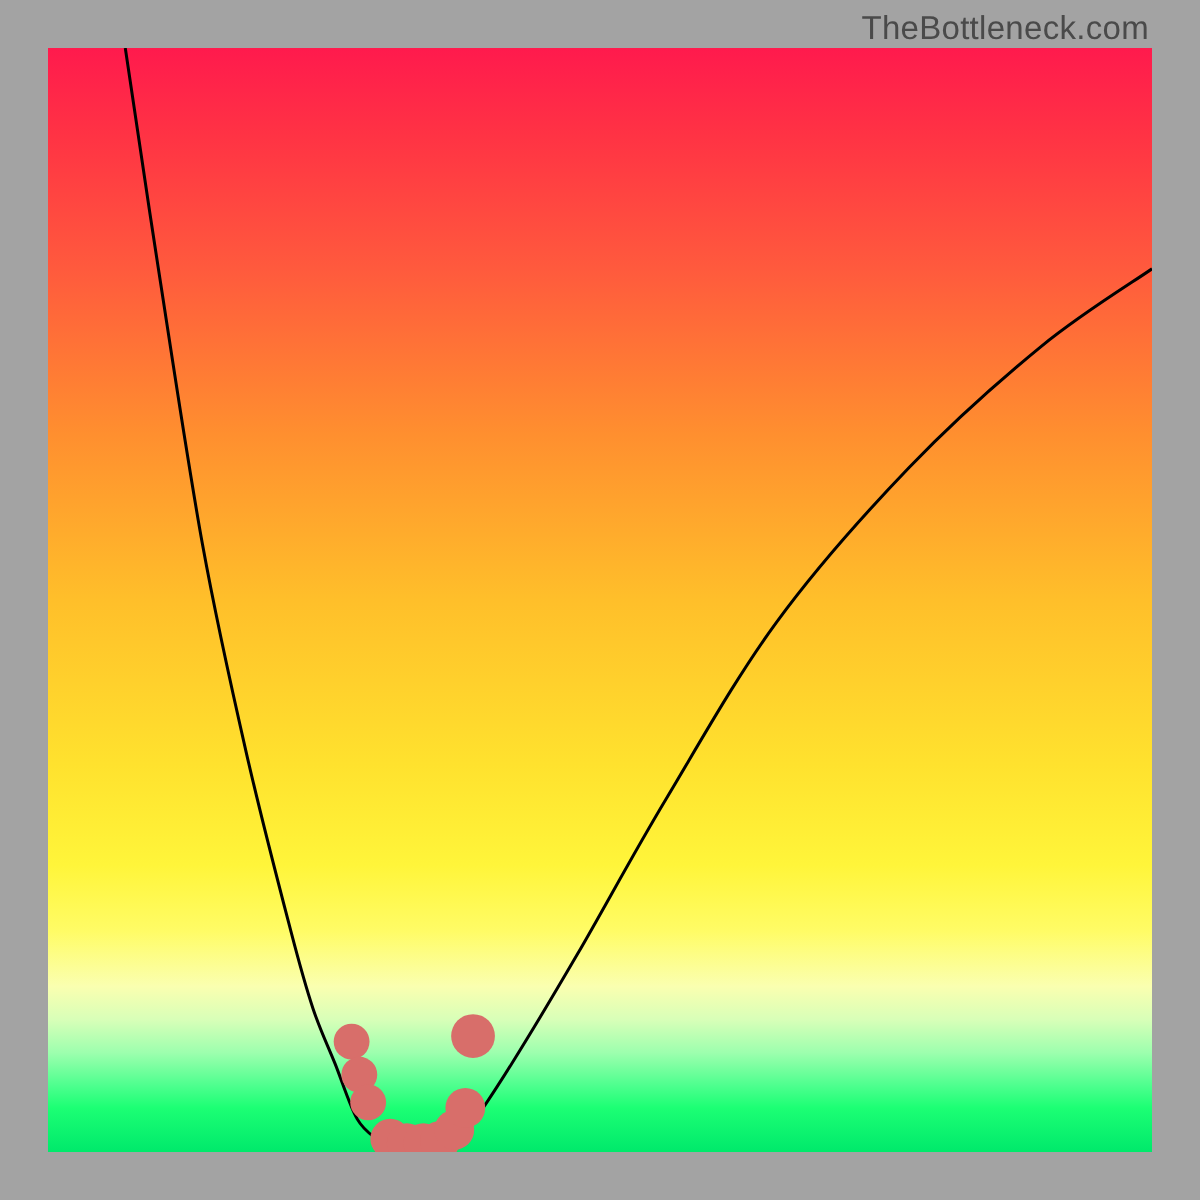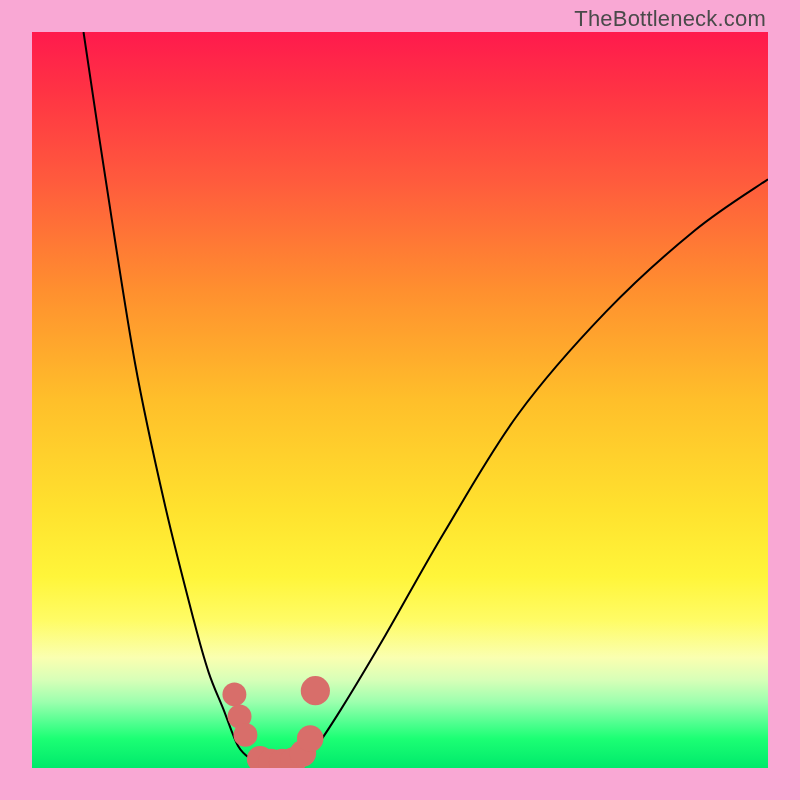--- a/index.html
+++ b/index.html
@@ -10,21 +10,21 @@
     background: #000;
     overflow: hidden;
     font-family: Arial, sans-serif;
   }
   .frame {
     position: absolute;
     top: 0;
     left: 0;
     width: 800px;
     height: 800px;
-    background: #f9a8d4;
+    background: #a3a3a3;
   }
   .plot-area {
     position: absolute;
     top: 32px;
     left: 32px;
     width: 736px;
     height: 736px;
     overflow: hidden;
   }
   .gradient-bg {

